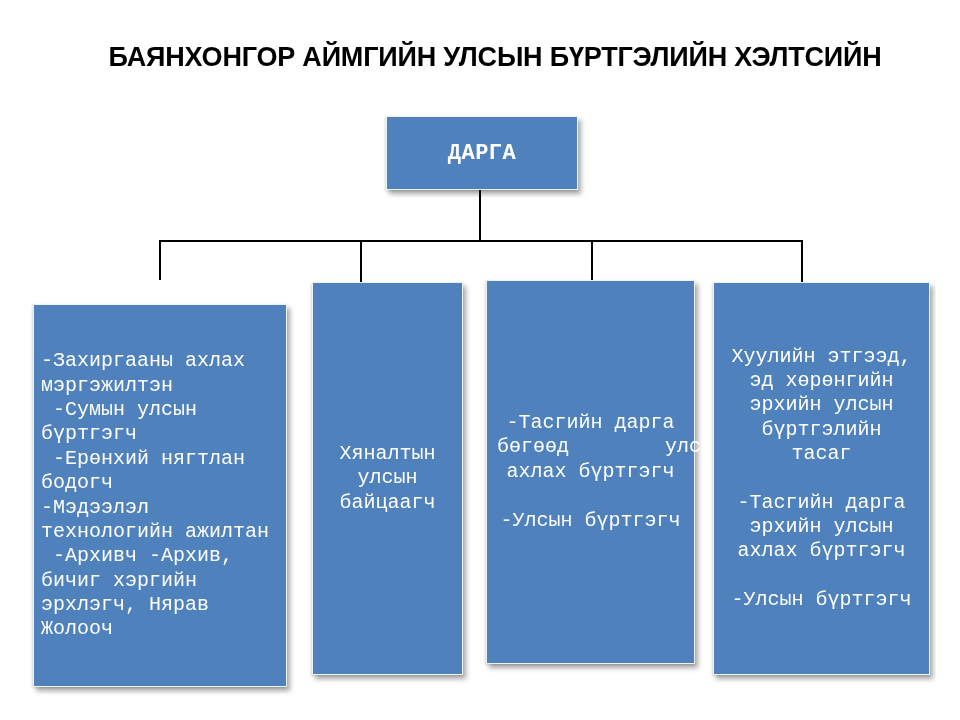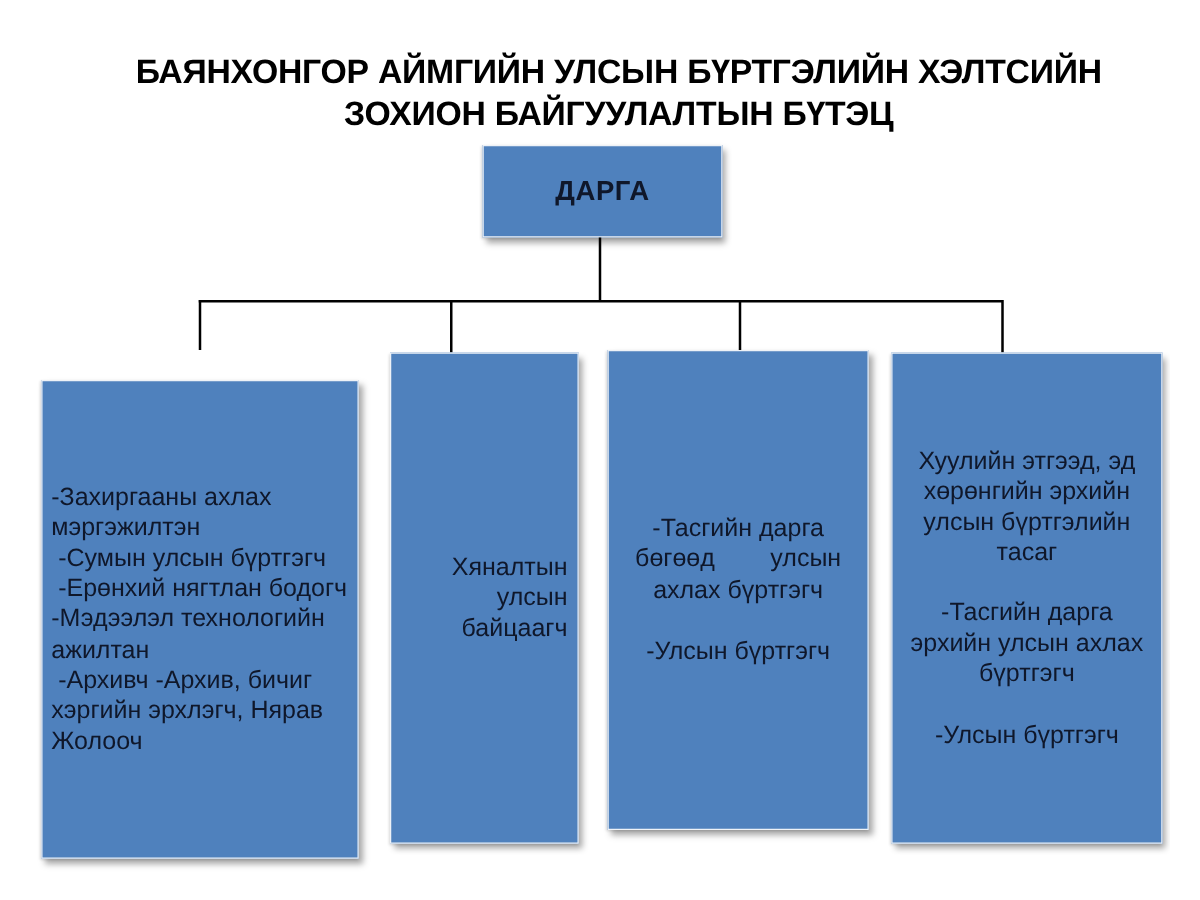--- a/index.html
+++ b/index.html
@@ -24,45 +24,46 @@
     font-size: 27px;
     line-height: 1.26;
     letter-spacing: -0.2px;
   }
   .title-line { display: block; }
 
   
   .node {
     position: absolute;
     background: #4f81bd;
-    color: #0f172a;
+    color: #ffffff;
     box-sizing: border-box;
     box-shadow: 3px 4px 5px rgba(0,0,0,0.35), -1px 1px 2px rgba(0,0,0,0.12);
     border: 1px solid #eef2f7;
     display: flex;
     flex-direction: column;
     justify-content: center;
+    font-family: Liberation Mono, monospace;
   }
   .node-root {
     left: 386px; top: 116px; width: 192px; height: 74px;
     align-items: center;
     font-weight: bold;
     font-size: 22px;
     letter-spacing: 0.5px;
   }
   .node-child {
     font-size: 20px;
     line-height: 1.22;
   }
   .node-heading, .node-body { white-space: pre-wrap; }
   .node-heading { margin: 0 0 24px 0; }
   .node-heading:empty { display: none; margin: 0; }
 
   .node-1 { left: 33px;  top: 280px; width: 254px; height: 383px; padding: 6px 7px;  text-align: left; margin-top: 24px; }
-  .node-2 { left: 312px; top: 282px; width: 151px; height: 393px; padding: 6px 8px;  text-align: right; }
+  .node-2 { left: 312px; top: 282px; width: 151px; height: 393px; padding: 6px 8px;  text-align: center; }
   .node-3 { left: 486px; top: 280px; width: 209px; height: 384px; padding: 6px 10px; }
   .node-3 .node-heading { text-align: center; }
   .node-3 .node-body    { text-align: center; }
   .node-4 { left: 713px; top: 282px; width: 217px; height: 393px; padding: 6px 12px; text-align: center; }
 
   
   .connector {
     position: absolute;
     background: #000000;
   }
@@ -73,21 +74,20 @@
   .conn-drop-3 { left: 591px; top: 240px; width: 1.5px; height: 40px; }
   .conn-drop-4 { left: 801px; top: 240px; width: 1.5px; height: 42px; }
 </style>
 </head>
 <body>
 
 <div id="stage">
 
   <div class="title">
     <span class="title-line">БАЯНХОНГОР АЙМГИЙН УЛСЫН БҮРТГЭЛИЙН ХЭЛТСИЙН</span>
-    <span class="title-line">ЗОХИОН БАЙГУУЛАЛТЫН БҮТЭЦ</span>
   </div>
 
   <div class="node node-root">
     <span>ДАРГА</span>
   </div>
 
   <div class="connector conn-root-v"></div>
   <div class="connector conn-rail"></div>
   <div class="connector conn-drop-1"></div>
   <div class="connector conn-drop-2"></div>

